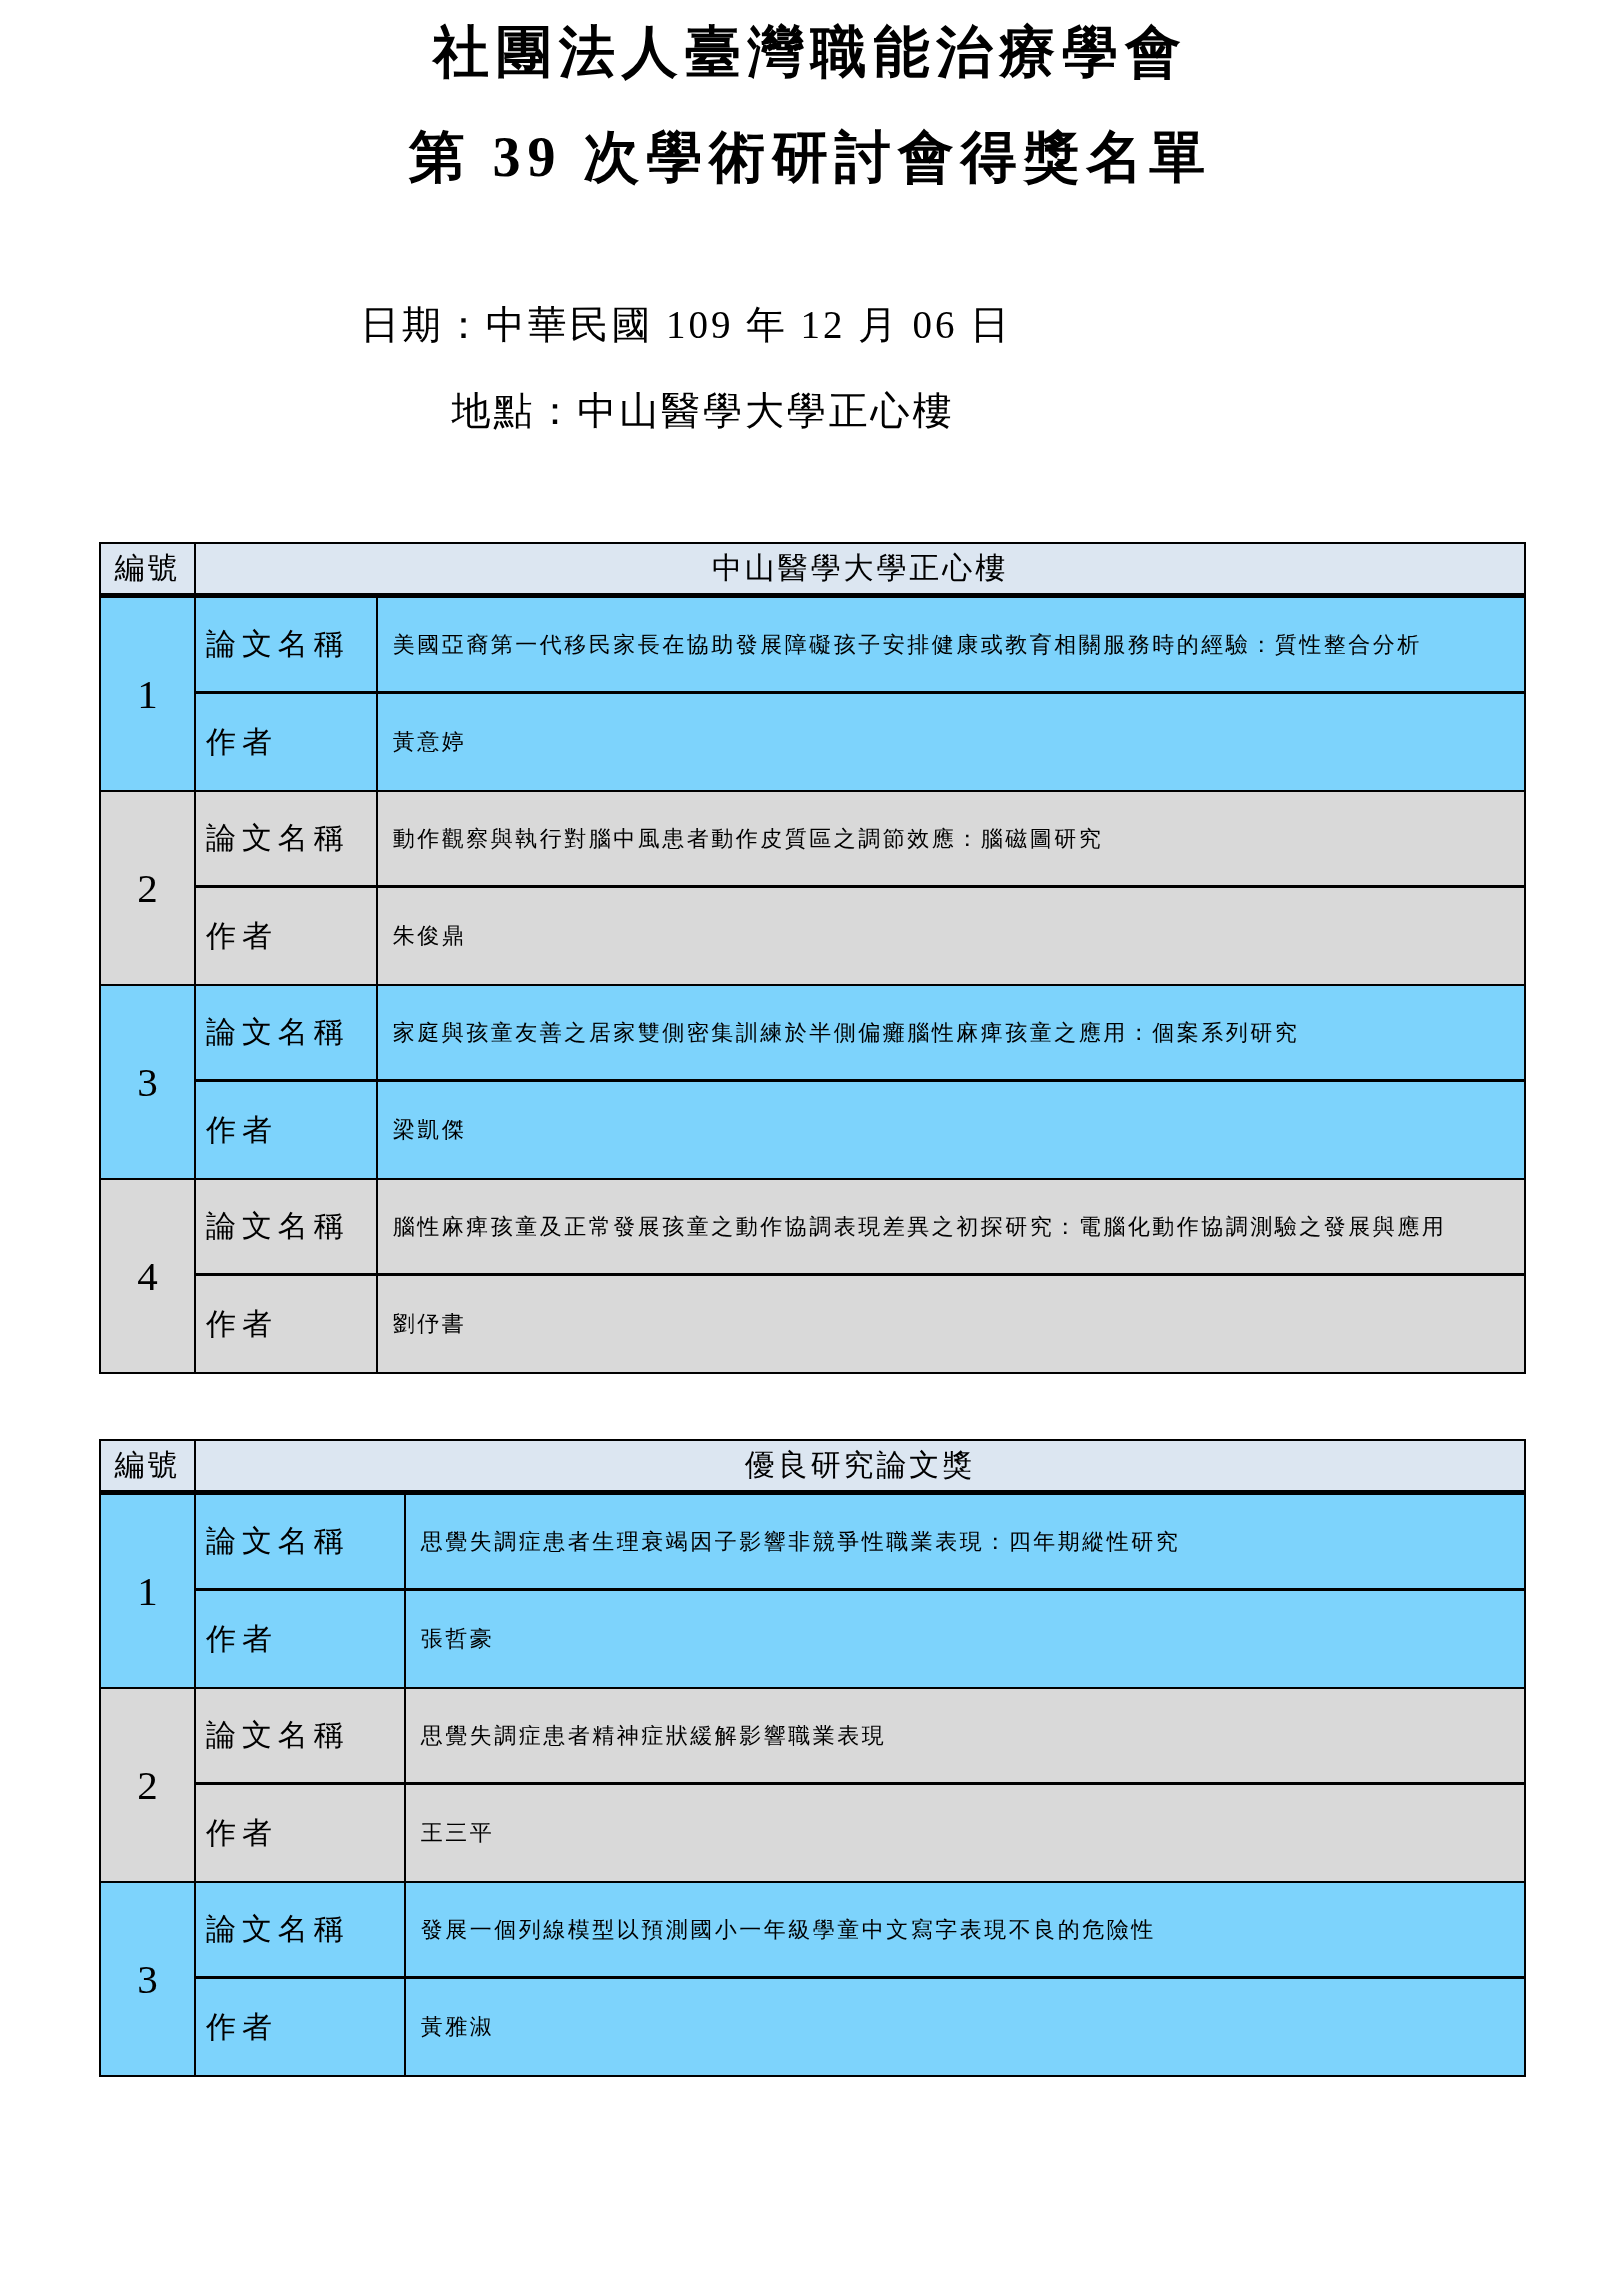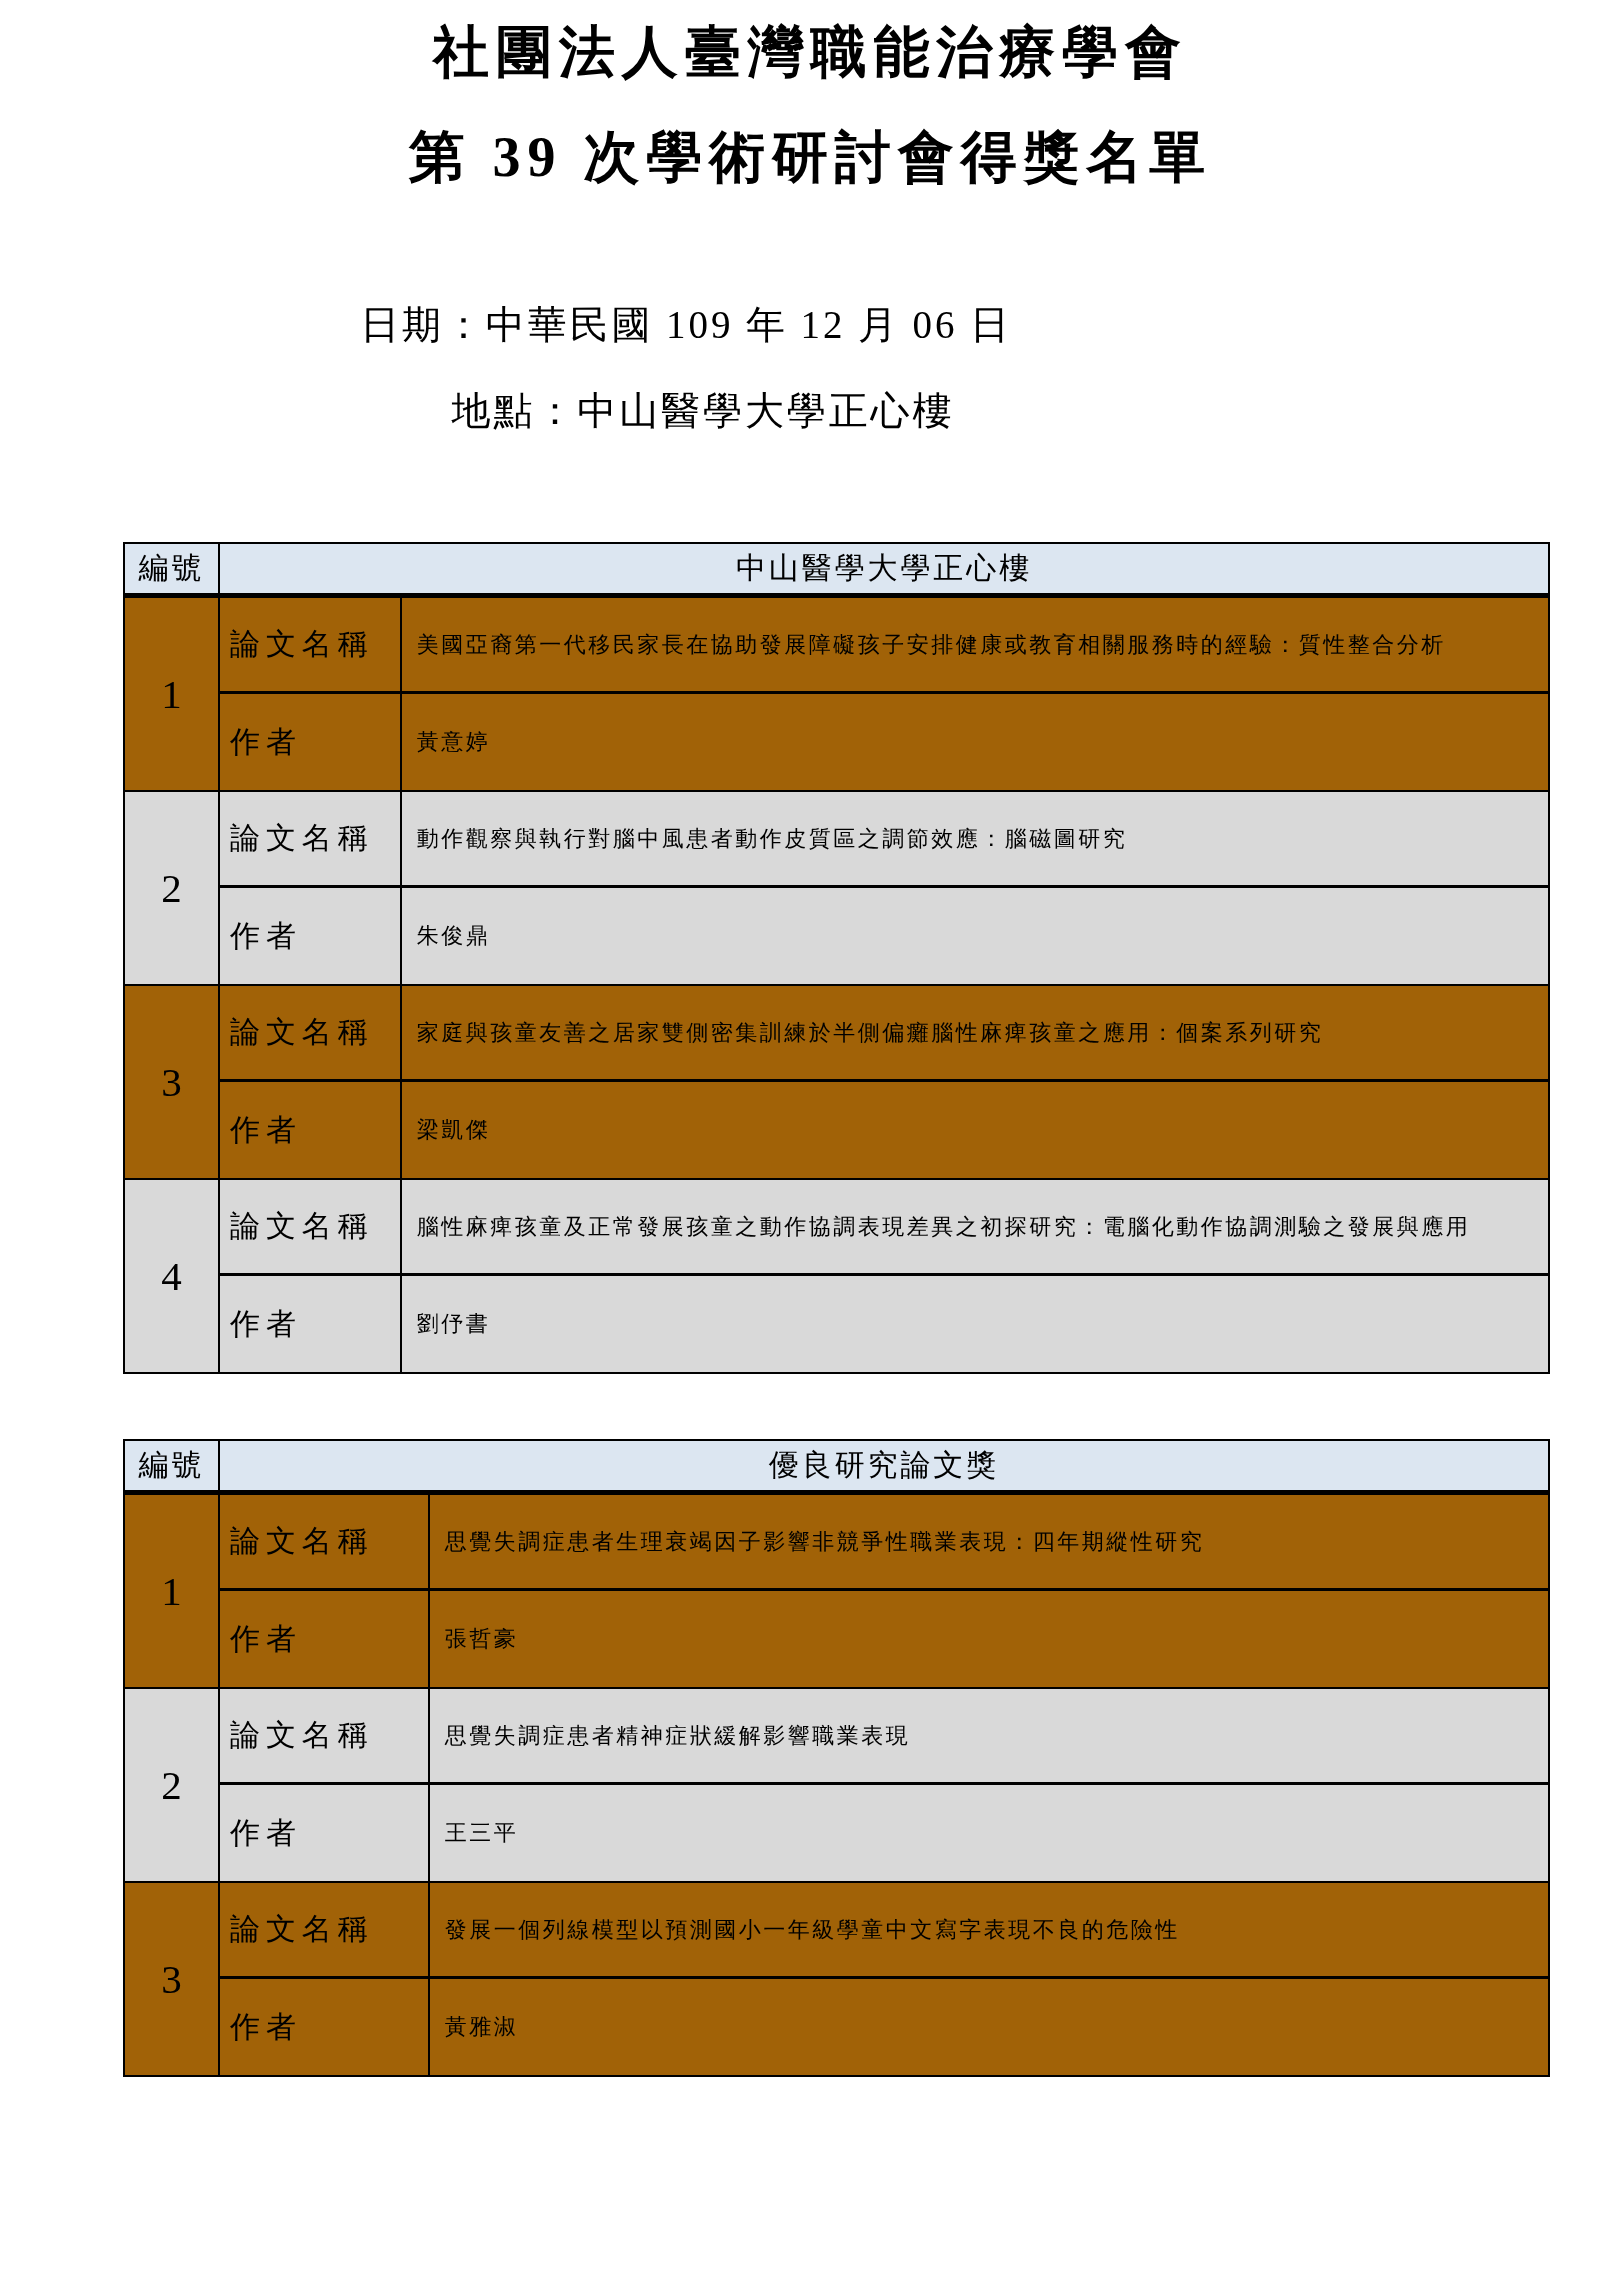--- a/index.html
+++ b/index.html
@@ -42,22 +42,21 @@
   .meta-date { margin-top: 90px; }
   .meta-location { margin-top: 37px; padding-left: 34px; }
 
   
   .award-table {
     position: absolute;
     left: 99px;
     width: 1427px;
     border: 2.9px solid #000000;
     box-sizing: border-box;
-    background: #a16207;
-    margin-left: 24px;
+    background: #7dd3fc;
   }
   .t1 { top: 542px; }
   .t2 { top: 1439px; }
 
   .thead {
     display: grid;
     grid-template-columns: 95px 1fr;
     background: #dce6f1;
     border-bottom: 3.9px solid #000000;
   }

